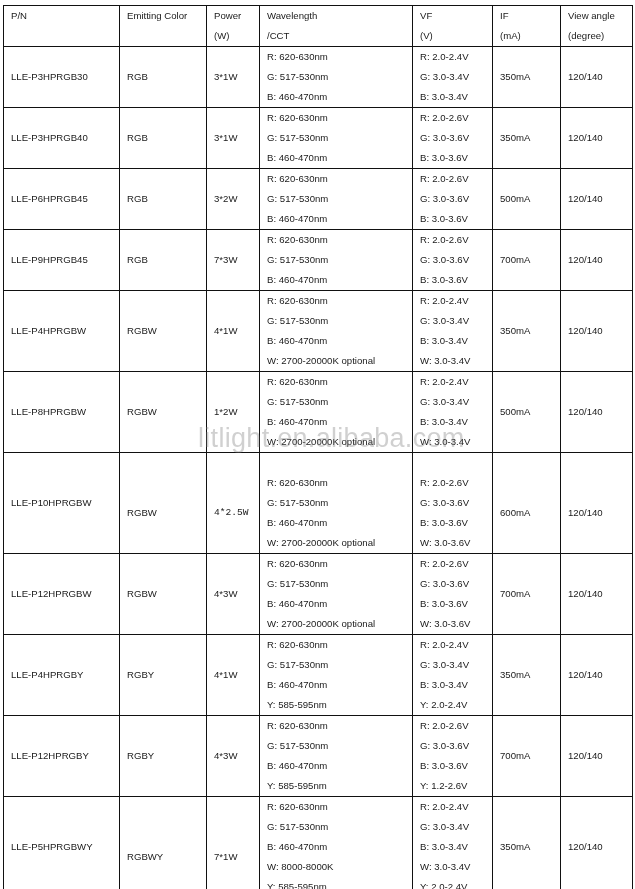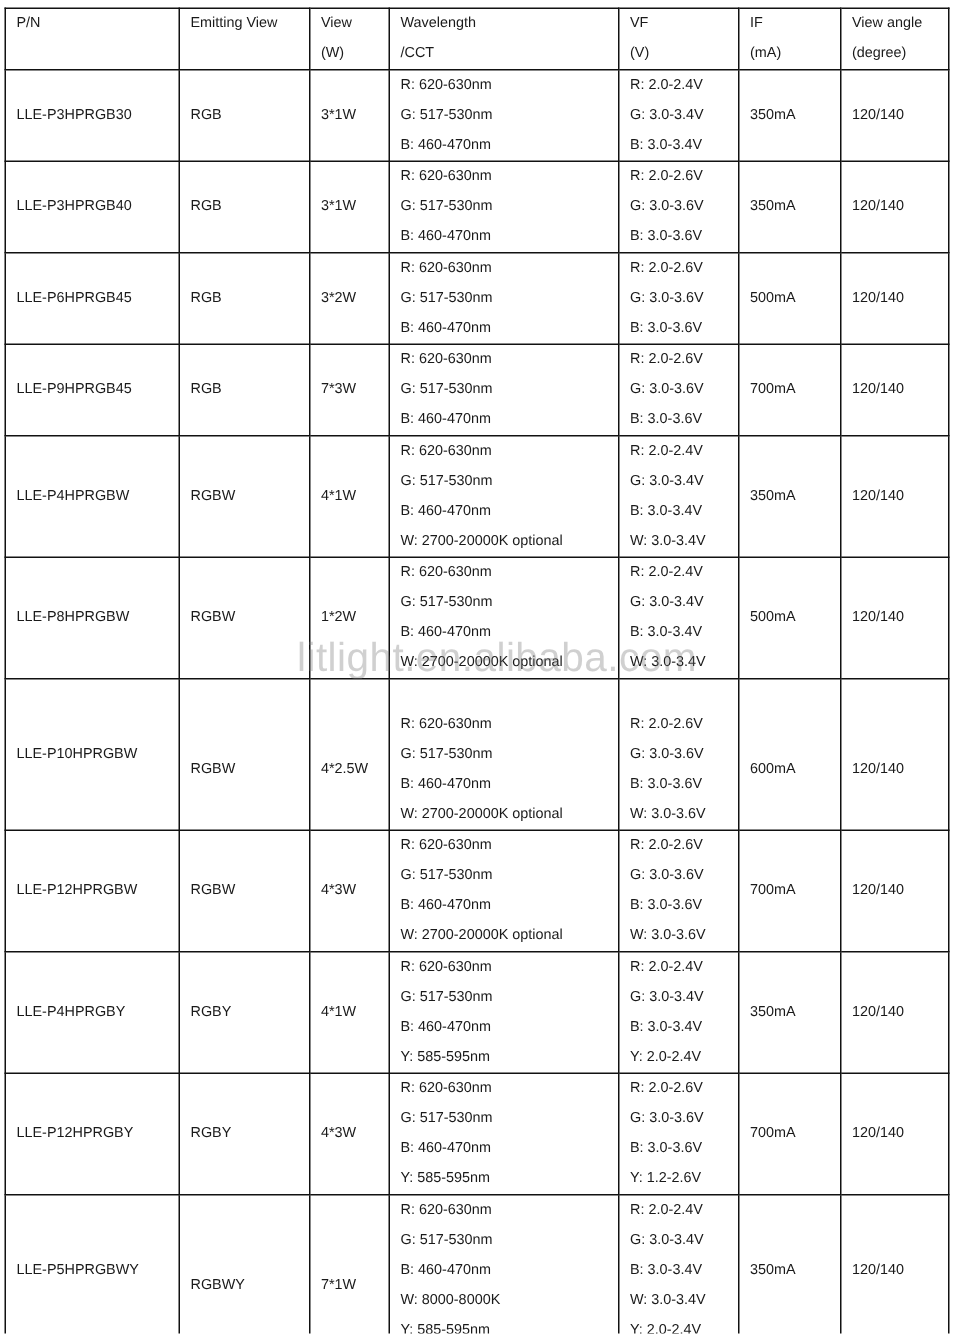--- a/index.html
+++ b/index.html
@@ -26,25 +26,25 @@
       <col style="width:68px">
       <col style="width:72px">
   </colgroup>
   <tbody id="tbody">
     <tr class="head">
       <td>
           <span class="ln">P/N</span>
           <span class="ln"></span>
         </td>
       <td>
-          <span class="ln">Emitting View</span>
+          <span class="ln">Emitting Color</span>
           <span class="ln"></span>
         </td>
       <td>
-          <span class="ln">View</span>
+          <span class="ln">Power</span>
           <span class="ln">(W)</span>
         </td>
       <td>
           <span class="ln">Wavelength</span>
           <span class="ln">/CCT</span>
         </td>
       <td>
           <span class="ln">VF</span>
           <span class="ln">(V)</span>
         </td>
@@ -223,21 +223,21 @@
           <span class="ln">120/140</span>
         </td>
       </tr>
       <tr style="height: 100px;">
         <td>
           <span class="ln">LLE-P10HPRGBW</span>
         </td>
         <td class="top" style="padding-top: 20px;">
           <span class="ln">RGBW</span>
         </td>
-        <td class="top" style="padding-top: 20px;">
+        <td class="top" style="padding-top: 20px; font-family: Liberation Mono, monospace;">
           <span class="ln">4*2.5W</span>
         </td>
         <td>
           <span class="ln">&nbsp;</span>
           <span class="ln">R: 620-630nm</span>
           <span class="ln">G: 517-530nm</span>
           <span class="ln">B: 460-470nm</span>
           <span class="ln">W: 2700-20000K optional</span>
         </td>
         <td>

